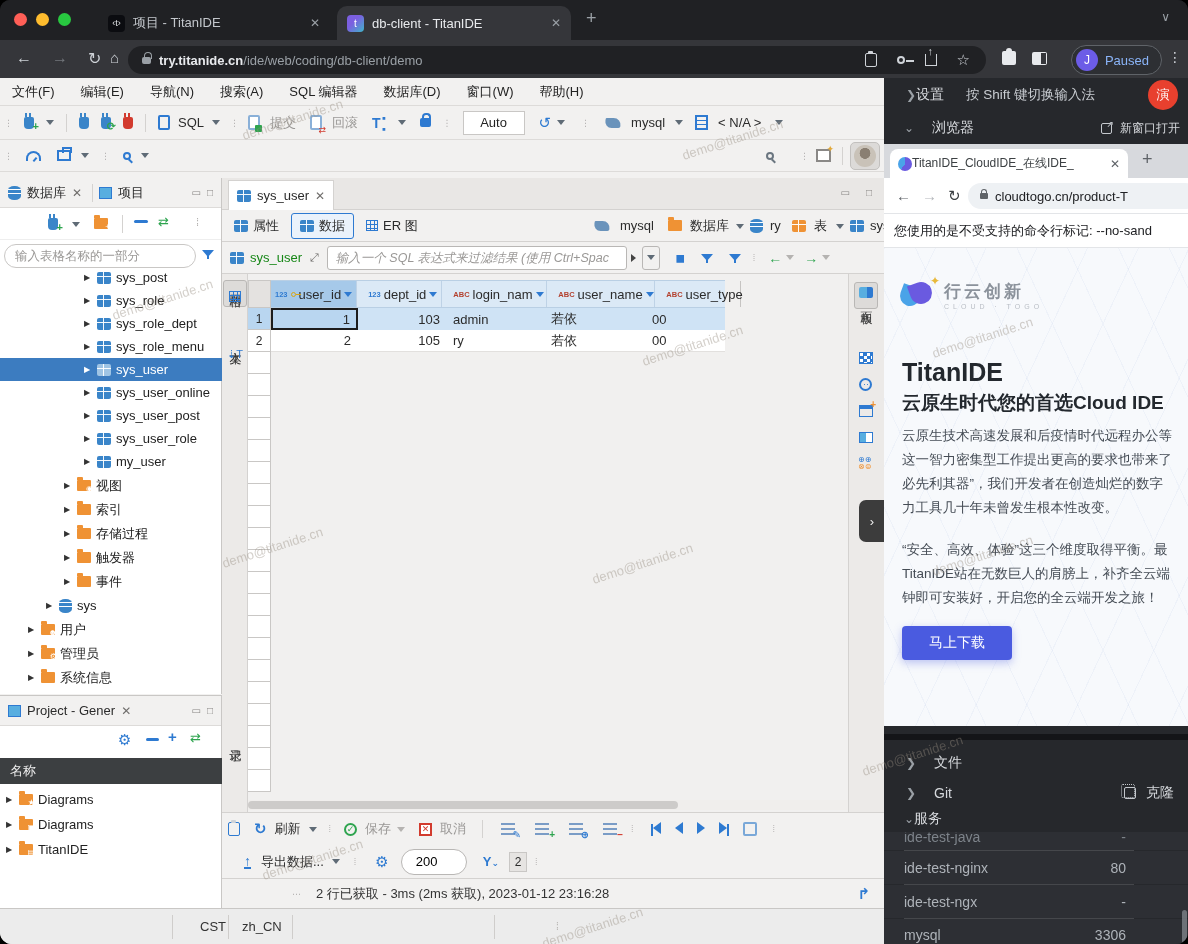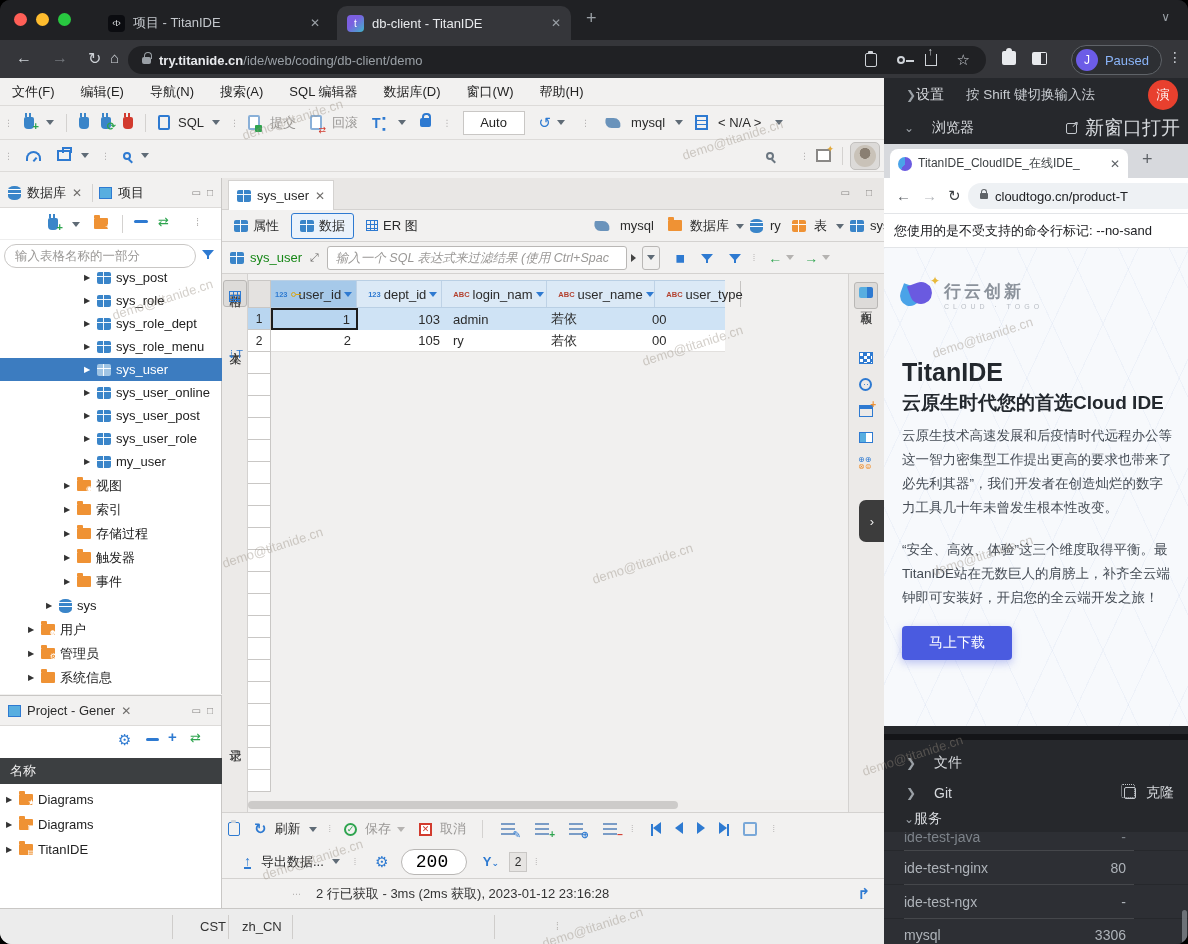--- a/index.html
+++ b/index.html
@@ -144,21 +144,21 @@
   .calic{width:14px;height:12px;border:1px solid #2e7ad1;background:linear-gradient(to bottom,#2e7ad1 3px,transparent 3px);position:relative;}
   .calic::after{content:"+";position:absolute;right:-4px;top:-7px;color:#ef9234;font-weight:bold;font-size:10px;}
   .panic{width:14px;height:11px;border:1px solid #2e7ad1;background:linear-gradient(to right,#58aee0 50%,#fff 50%);}
   .recic{font-size:8px;letter-spacing:0;line-height:7px;width:16px;display:inline-block;}
   
   .rp{position:absolute;left:884px;top:78px;width:304px;height:866px;background:#26282c;color:#d6d9dd;}
   .rprow{position:absolute;left:0;width:100%;display:flex;align-items:center;font-size:14px;}
   .chev{color:#9aa0a6;font-size:12px;}
   .demobadge{width:30px;height:30px;border-radius:50%;background:#e8402e;color:#fff;font-size:13px;display:flex;align-items:center;justify-content:center;}
   .rtabstrip{position:absolute;left:0;top:66px;width:100%;height:34px;background:#d7d9dd;}
-  .rtab{position:absolute;left:6px;top:5px;width:238px;height:29px;background:#fff;border-radius:8px 8px 0 0;display:flex;align-items:center;gap:6px;padding:0 8px;font-size:12px;color:#3c4043;}
+  .rtab{position:absolute;left:6px;top:5px;width:238px;height:29px;background:#fff;border-radius:8px 8px 0 0;display:flex;align-items:center;padding:0 8px;font-size:12px;color:#3c4043;}
   .rlogo{width:14px;height:14px;border-radius:50%;background:conic-gradient(#6a5ae0 0 60%,#4aa3e8 0 100%);}
   .rnav{position:absolute;left:0;top:100px;width:100%;height:36px;background:#fff;border-bottom:1px solid #e3e5e8;}
   .rnav .g{position:absolute;top:9px;font-size:15px;color:#5f6368;}
   .rpill{position:absolute;left:84px;top:5px;width:230px;height:26px;border-radius:13px;background:#eef1f4;display:flex;align-items:center;font-size:13px;color:#202124;}
   .rpill .lk{width:8px;height:6px;background:#5f6368;border-radius:1px;position:relative;margin:0 7px 0 12px;}
   .rpill .lk::before{content:"";position:absolute;left:1px;top:-4px;width:4px;height:5px;border:1.5px solid #5f6368;border-bottom:none;border-radius:3px 3px 0 0;}
   .rwarn{position:absolute;left:0;top:136px;width:100%;height:34px;background:#fff;border-bottom:1px solid #e3e5e8;display:flex;align-items:center;padding-left:10px;font-size:13px;color:#202124;white-space:nowrap;overflow:hidden;}
   .rcontent{position:absolute;left:0;top:170px;width:100%;height:478px;background:#f7f9fc;overflow:hidden;}
   .rcontent .pat{position:absolute;inset:0;background:repeating-linear-gradient(115deg,rgba(120,150,210,.07) 0 1px,transparent 1px 46px),repeating-linear-gradient(65deg,rgba(120,150,210,.07) 0 1px,transparent 1px 46px);}
   .swirl{position:absolute;width:38px;height:34px;}
@@ -642,21 +642,21 @@
         <span style="margin-left:14px;width:14px;height:14px;border:2px solid #7aa8d8;border-radius:2px;"></span>
         <span class="dots3" style="margin-left:16px;">⁞</span>
       </div>
 
       <div style="position:absolute;left:0;top:667px;width:100%;height:33px;display:flex;align-items:center;font-size:13px;">
         <span style="margin-left:22px;color:#2e7ad1;font-size:14px;border-bottom:2px solid #2e7ad1;line-height:12px;">↑</span>
         <span style="margin-left:10px;">导出数据...</span>
         <span class="tri" style="margin-left:8px;"></span>
         <span class="dots3" style="margin-left:14px;">⁞</span>
         <span class="gearg" style="margin-left:18px;">⚙</span>
-        <input class="fetchbox" style="width: 66px; height: 26px; margin-left: 12px; text-align: left; padding-left: 14px; border-radius: 13px; border: 1px solid rgb(185, 183, 181); font-size: 18px; font-family: Liberation Mono, monospace;" value="200">
+        <input class="fetchbox" style="width: 66px; height: 26px; margin-left: 12px; text-align: left; padding-left: 14px; border-radius: 13px; border: 1px solid rgb(185, 183, 181); font-size: 13px;" value="200">
         <span style="margin-left:16px;color:#2e7ad1;font-weight:bold;">Y<span style="font-size:9px;">⌄</span></span>
         <div class="segbox" style="width:18px;height:20px;margin-left:10px;">2</div>
         <span class="dots3" style="margin-left:8px;">⁞</span>
       </div>
 
       <div style="position:absolute;left:0;top:700px;width:100%;height:30px;border-top:1px solid #d4d2d0;display:flex;align-items:center;font-size:13px;color:#333;">
         <span class="dots3" style="margin-left:70px;">⋯</span>
         <span style="margin-left:14px;">2 行已获取 - 3ms (2ms 获取), 2023-01-12 23:16:28</span>
         <span style="position:absolute;right:14px;color:#2e7ad1;font-size:15px;font-weight:bold;">↱</span>
       </div>
@@ -670,21 +670,21 @@
       <span style="margin-left:22px;font-size:13.5px;color:#c9cdd2;">按 Shift 键切换输入法</span>
       <span class="demobadge" style="margin-left:auto;margin-right:10px;">演</span>
     </div>
     <div class="rprow" style="top:34px;height:32px;background:#26282c;">
       <span class="chev" style="margin-left:20px;">⌄</span>
       <span style="margin-left:18px;">浏览器</span>
       <span style="margin-left:auto;margin-right:8px;display:flex;align-items:center;gap:8px;">
         <span style="width:11px;height:11px;border:1.5px solid #c4c8cd;border-radius:2px;position:relative;">
               <span style="position:absolute;right:-3px;top:-5px;color:#c4c8cd;font-size:9px;">↗</span>
             </span>
-        <span style="font-size:19px;">新窗口打开</span>
+        <span style="font-size:12px;">新窗口打开</span>
       </span>
     </div>
 
     <div class="rtabstrip">
       <div class="rtab">
         <span class="rlogo"></span>
         <span style="overflow:hidden;max-width:168px;white-space:nowrap;">TitanIDE_CloudIDE_在线IDE_</span>
         <span class="xgl" style="color:#5f6368;margin-left:auto;">✕</span>
       </div>
       <span style="position:absolute;left:258px;top:5px;color:#5f6368;font-size:18px;">+</span>

